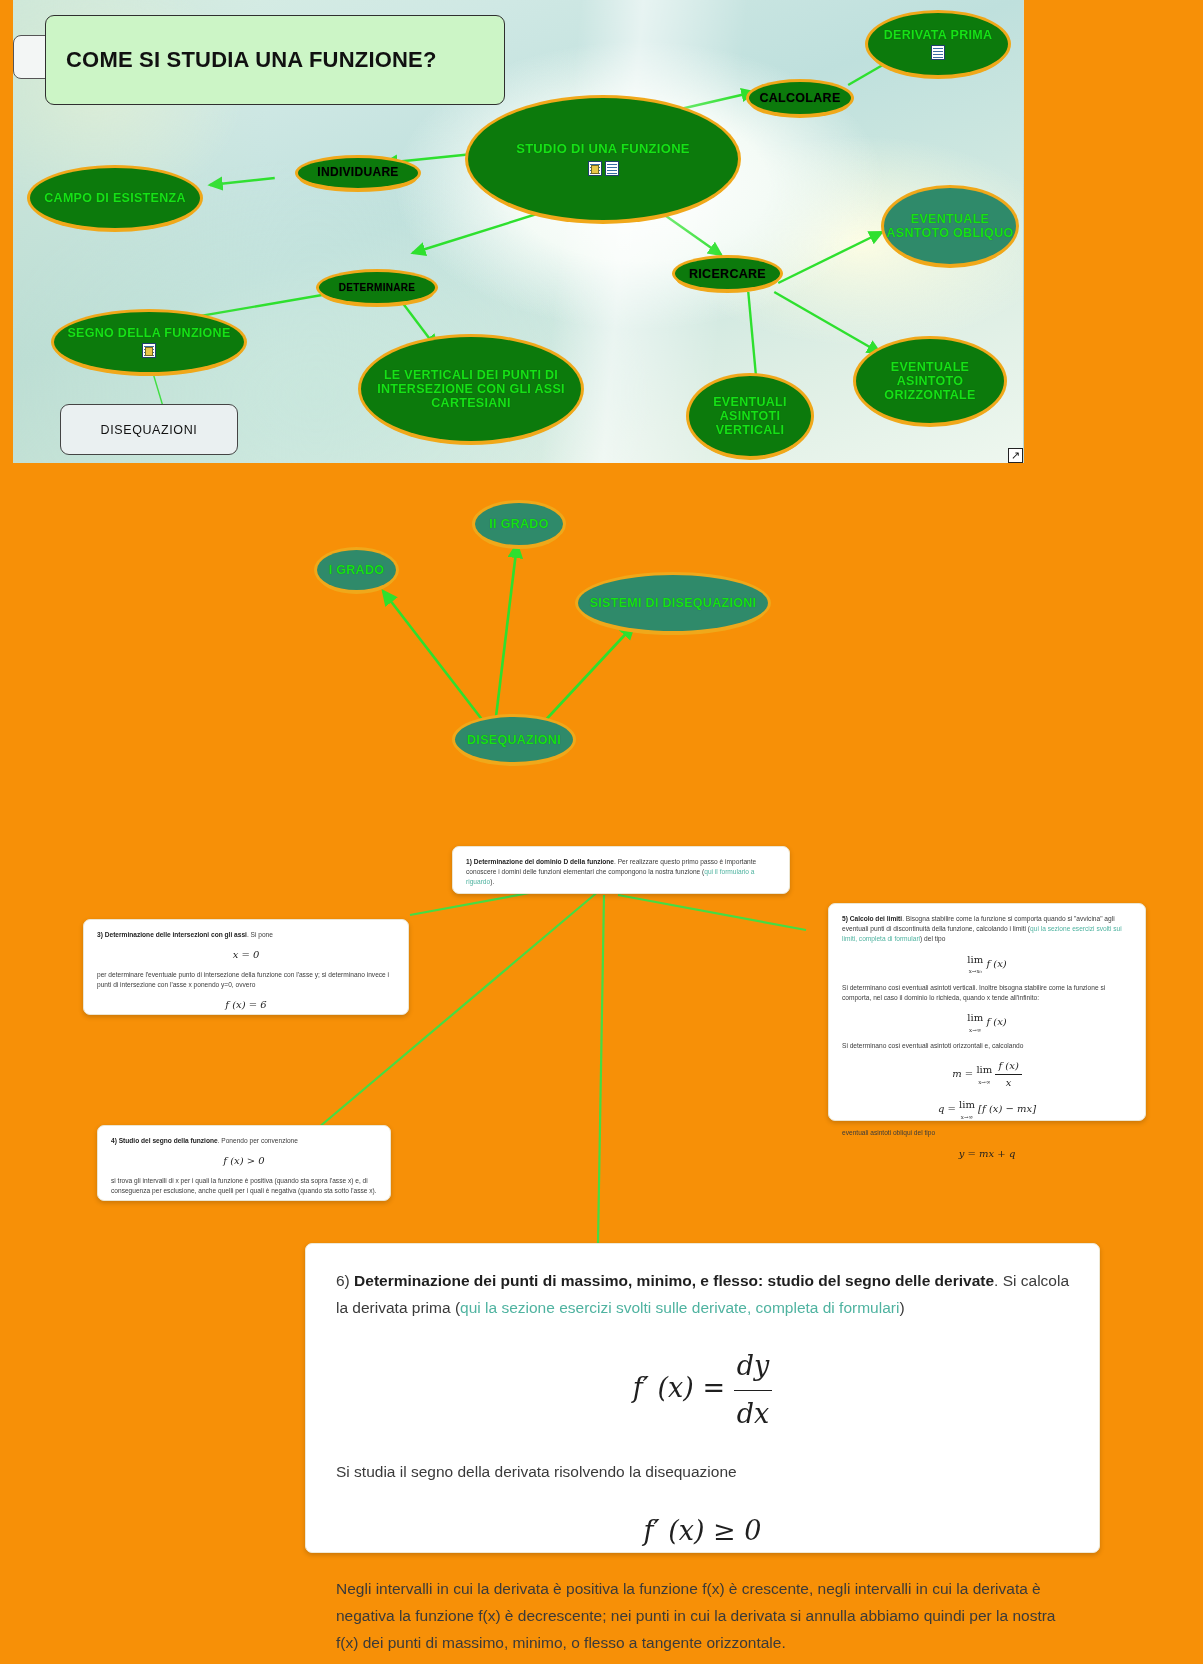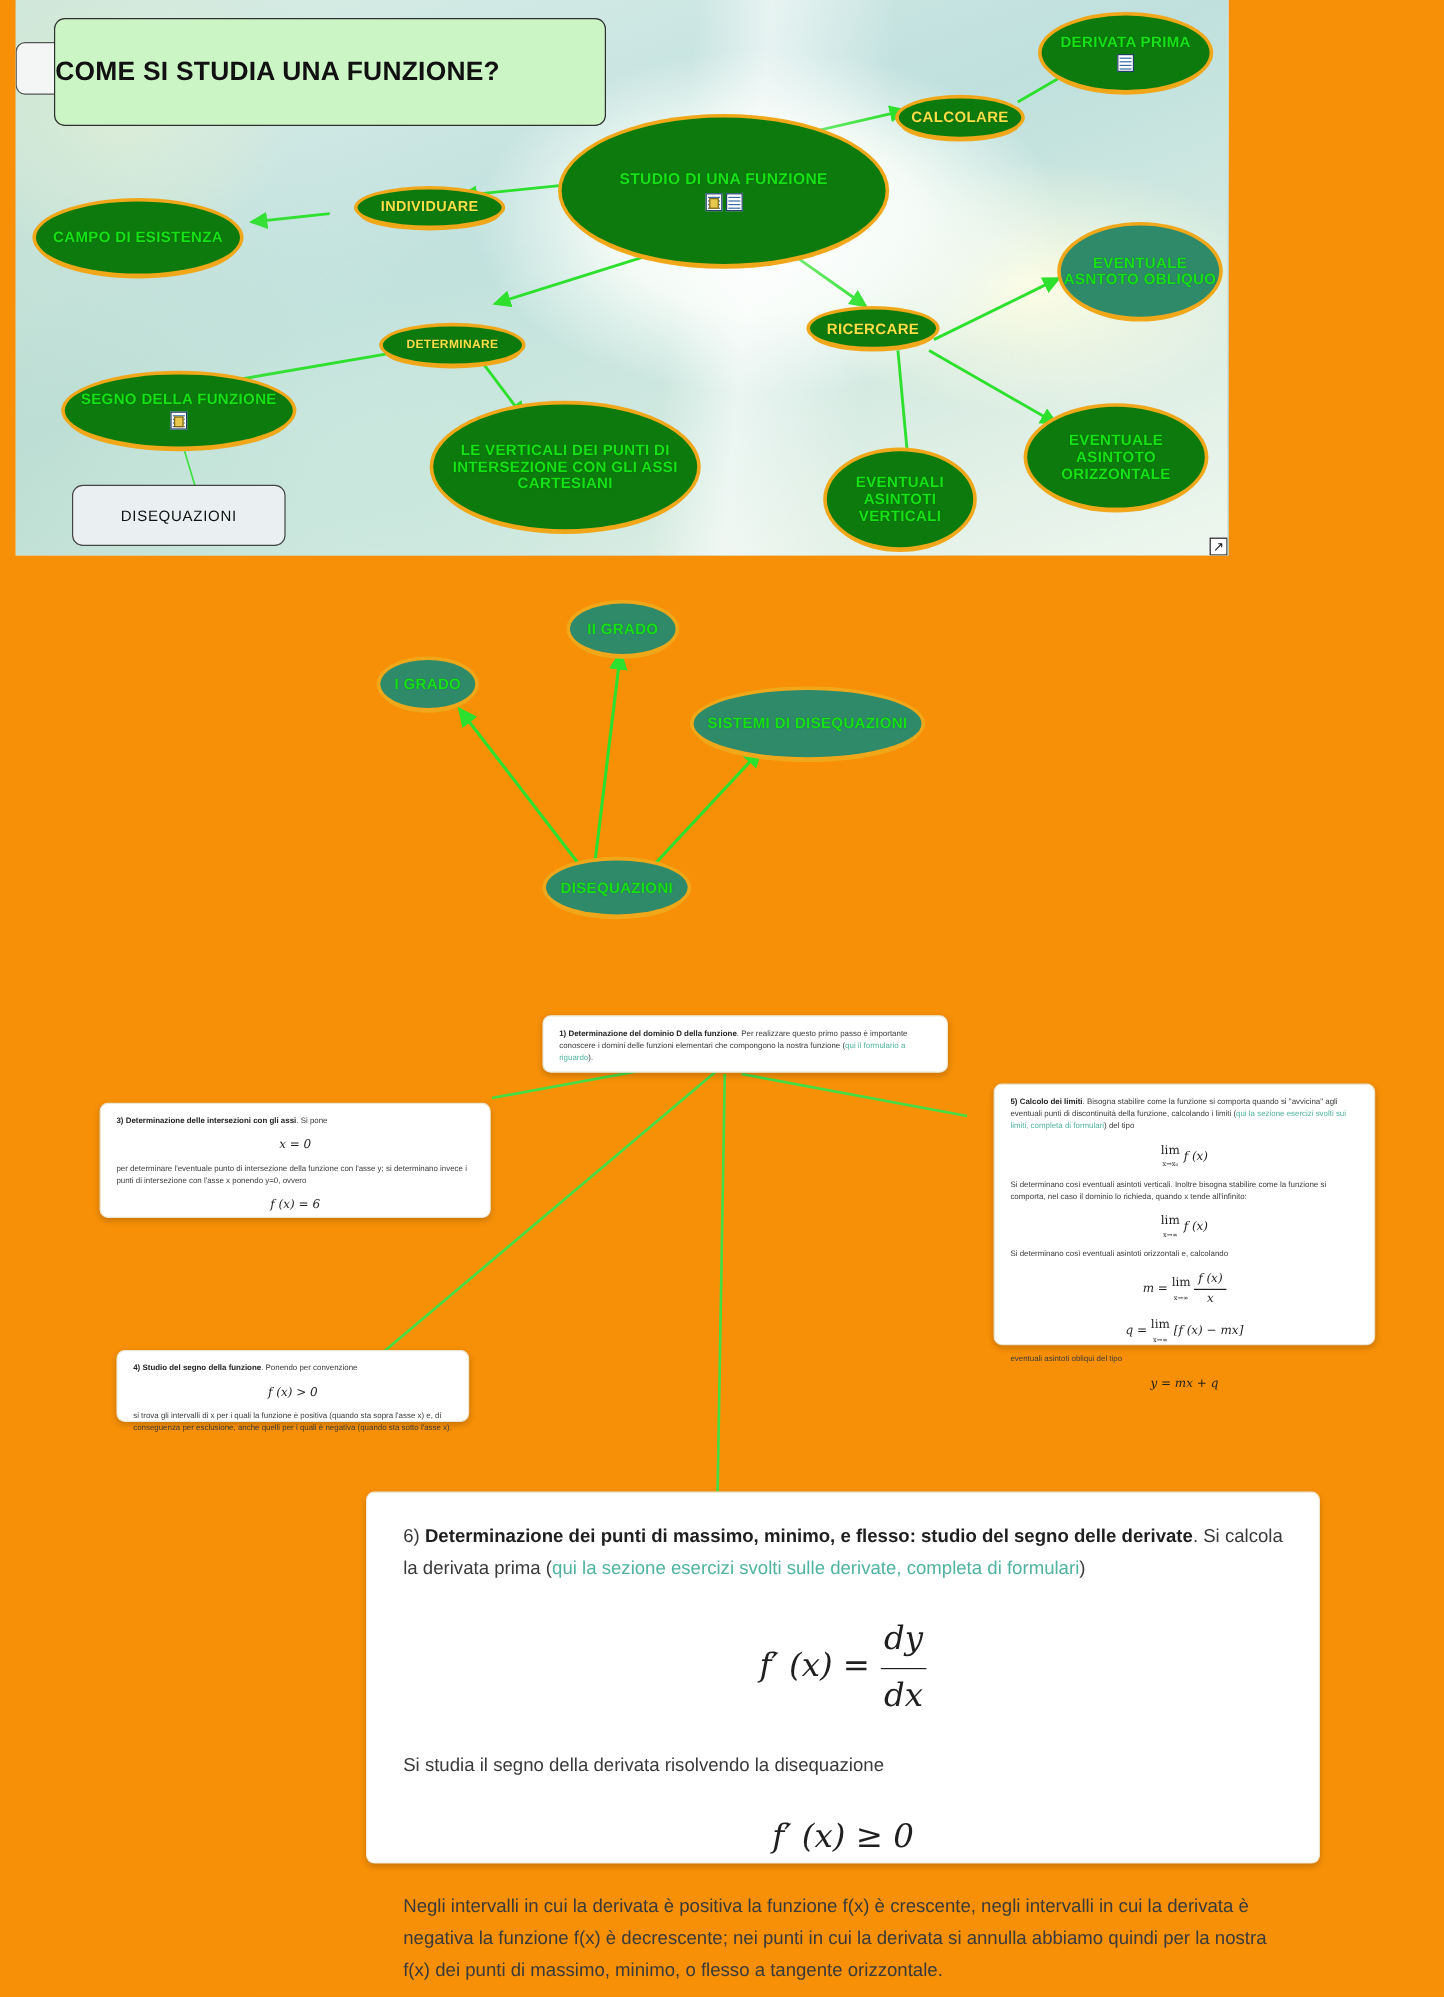--- a/index.html
+++ b/index.html
@@ -44,21 +44,21 @@
     border-radius: 50%;
     color: #16e216;
     font-weight: 700;
     letter-spacing: .3px;
     line-height: 1.12;
     text-shadow: 0 0 1px rgba(0,0,0,.35);
     z-index: 4;
   }
   .node.dark   { background:#0c7a0c; box-shadow: 0 5px 0 -1px #f0a81a, 0 0 0 3px #f0a81a; }
   .node.teal   { background:#2f8a6a; box-shadow: 0 5px 0 -1px #f0a81a, 0 0 0 3px #f0a81a; }
-  .node.white-t{ color:#fde047; }
+  .node.white-t{ color:#000000; }
 
   .node .ico {
     margin-top: 3px;
     width: 14px; height: 15px;
     background: #ffffff;
     border: 1px solid #20406b;
     display:block;
     position: relative;
   }
   .node .ico:before{
@@ -73,21 +73,21 @@
   .node .icowrap { display:flex; gap:3px; margin-top:2px; }
 
   
   #title-plaque {
     position:absolute; left:32px; top:15px; width:460px; height:90px;
     background:#ccf5c6; border:1.5px solid #2f2f2f; border-radius:9px;
     display:flex; align-items:center; z-index:8;
   }
   #title-plaque span{
     font-size:22px; font-weight:800; color:#111; letter-spacing:.2px;
-    font-family:"Liberation Sans", sans-serif;
+    padding-left:20px; font-family:"Liberation Sans", sans-serif;
   }
   #title-tab{
     position:absolute; left:0px; top:35px; width:36px; height:44px;
     background:#f3f6f5; border:1.5px solid #555; border-radius:8px 0 0 8px; z-index:7;
   }
 
   
   .rect-node{
     position:absolute; background:#eaf0f1; border:1.5px solid #444;
     border-radius:9px; display:flex; align-items:center; justify-content:center;
@@ -118,21 +118,21 @@
   .lnk{ color:#4fb3a0; }
   .eq{ text-align:center; font-family:"DejaVu Serif", serif; font-style:italic; margin:7px 0; color:#1f1f1f;}
   .eqb{ text-align:center; font-family:"DejaVu Serif", serif; margin:8px 0; color:#1f1f1f;}
 
   
   #card1, #card3, #card4, #card5 { font-size:6.6px; line-height:1.55; }
   #card1 .eq, #card3 .eq, #card4 .eq, #card5 .eq { font-size:10px; }
 
   #card1{ left:452px; top:846px; width:338px; height:48px; }
   #card3{ left:83px;  top:919px; width:326px; height:96px; }
-  #card4{ left:97px;  top:1125px;width:294px; height:60px; }
+  #card4{ left:97px;  top:1125px;width:294px; height:76px; }
   #card5{ left:828px; top:903px; width:318px; height:218px; }
 
   #card6{ left:305px; top:1243px; width:795px; height:310px;
           font-size:15.5px; line-height:1.72; color:#3a3a3a; border-color:#efe9d6;}
   #card6 .pad{ padding:24px 30px; }
   #card6 b{ color:#1f1f1f; font-weight:700; }
   #card6 .eqb{ font-size:27px; margin:22px 0; }
 
   .frac{ display:inline-block; vertical-align:middle; text-align:center; }
   .frac .n{ display:block; border-bottom:1.3px solid #1f1f1f; padding:0 3px; }

